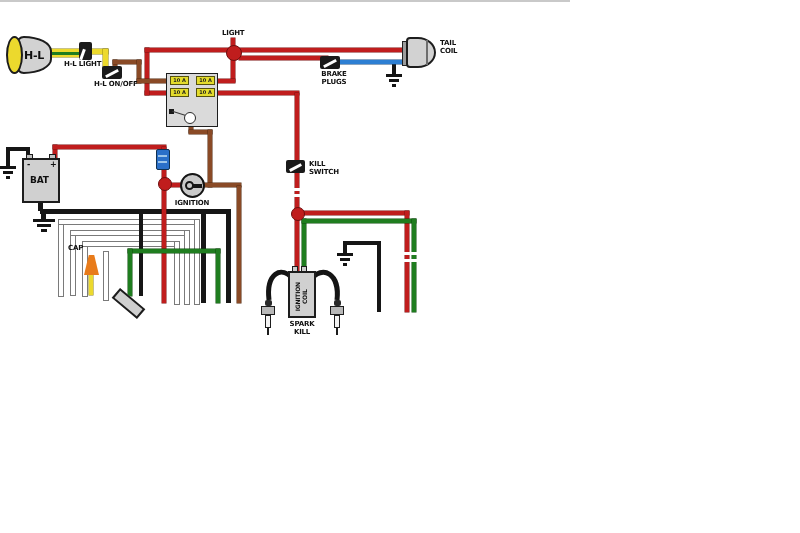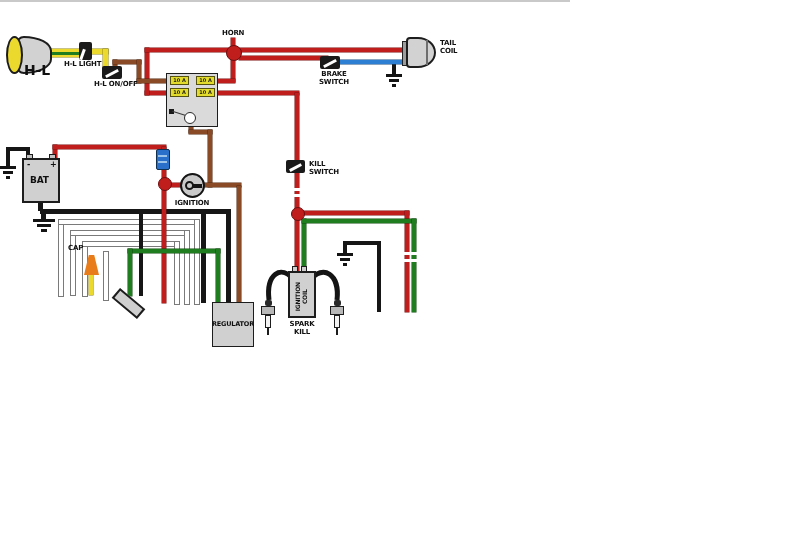--- a/index.html
+++ b/index.html
@@ -139,38 +139,38 @@
       <div class="g3"></div>
     </div>
   <div class="gnd" style="left:337px;top:253px;width:16px;">
       <div class="g1"></div>
       <div class="g2"></div>
       <div class="g3"></div>
     </div>
 
   <div class="abs" style="left:16px;top:36px;width:36px;height:38px;background:#d2d2d2;border:2px solid #1d1d1d;box-sizing:border-box;border-radius:10px 100% 100% 10px / 10px 50% 50% 10px;"></div>
   <div class="abs" style="left:6px;top:36px;width:17px;height:38px;background:var(--yellow,#ecd92d);border:2px solid #1d1d1d;box-sizing:border-box;border-radius:50%;"></div>
-  <div class="lbl" style="left:24px;top:63px;font-size:14px;">H-L</div>
+  <div class="lbl" style="left:24px;top:50px;font-size:11px;">H-L</div>
 
   <div class="sw vert" style="left:79px;top:42px;width:13px;height:18px;">
       <div class="slash"></div>
     </div>
   <div class="lbl" style="left:64px;top:61px;">H-L LIGHT</div>
   <div class="sw" style="left:102px;top:66px;width:20px;height:13px;">
       <div class="slash"></div>
     </div>
   <div class="lbl" style="left:94px;top:81px;">H-L ON/OFF</div>
 
-  <div class="lbl" style="left:222px;top:30px;">HORN</div>
+  <div class="lbl" style="left:222px;top:30px;">LIGHT</div>
 
   <div class="sw" style="left:320px;top:56px;width:20px;height:13px;">
       <div class="slash"></div>
     </div>
   <div class="lbl" style="left:317px;top:71px;text-align:center;width:34px;">BRAKE
-SWITCH</div>
+PLUGS</div>
   <div class="abs" style="left:402px;top:41px;width:9px;height:25px;background:#9c9c9c;border:1.5px solid #222;box-sizing:border-box;"></div>
   <div class="abs" style="left:406px;top:37px;width:30px;height:31px;background:#d2d2d2;border:2px solid #1d1d1d;box-sizing:border-box;border-radius:4px 60% 60% 4px / 4px 50% 50% 4px;"></div>
   <div class="abs" style="left:426px;top:40px;width:1.5px;height:25px;background:#6e6e6e;"></div>
   <div class="lbl" style="left:440px;top:40px;">TAIL
 COIL</div>
 
   <div class="box" style="left:166px;top:73px;width:52px;height:54px;border-width:1.5px;background:#dadada;"></div>
   <div class="fuse" style="left:170px;top:76px;width:19px;height:9px;"><span>10 A</span></div>
   <div class="fuse" style="left:196px;top:76px;width:19px;height:9px;"><span>10 A</span></div>
   <div class="fuse" style="left:170px;top:88px;width:19px;height:9px;"><span>10 A</span></div>
@@ -200,23 +200,20 @@
   <div class="sw" style="left:286px;top:160px;width:19px;height:13px;">
       <div class="slash"></div>
     </div>
   <div class="lbl" style="left:309px;top:161px;">KILL
 SWITCH</div>
 
   <div class="lbl" style="left:68px;top:245px;">CAP</div>
   <div class="abs" style="left:84px;top:255px;width:15px;height:20px;background:var(--cap_orange,#e87b1a);clip-path:polygon(32% 0,68% 0,100% 100%,0 100%);filter:drop-shadow(0 0 0.8px #4d2806);"></div>
   <div class="abs" style="left:112px;top:297px;width:33px;height:13px;background:#cfcfcf;border:2px solid #1d1d1d;box-sizing:border-box;transform:rotate(40deg);"></div>
 
-  <div class="box" style="left:212px;top:302px;width:42px;height:45px;border-width:1.5px;display:flex;align-items:center;justify-content:center;">
-    <span class="lbl" style="position:static;font-size:6.5px;">REGULATOR</span>
-  </div>
 
   <svg width="460" height="360" style="position:absolute;left:0;top:0;pointer-events:none;">
     <path d="M294,280 C281,264 266,274 269,300" stroke="#141414" stroke-width="5" fill="none"></path>
     <path d="M310,280 C323,264 340,274 337,300" stroke="#141414" stroke-width="5" fill="none"></path>
   </svg>
   <div class="abs" style="left:292px;top:266px;width:6px;height:7px;background:#cfcfcf;border:1.5px solid #1d1d1d;box-sizing:border-box;"></div>
   <div class="abs" style="left:301px;top:266px;width:6px;height:7px;background:#cfcfcf;border:1.5px solid #1d1d1d;box-sizing:border-box;"></div>
   <div class="box" style="left:288px;top:271px;width:28px;height:47px;">
     <span class="lbl" style="left:-12px;top:17px;width:48px;text-align:center;font-size:6px;transform:rotate(-90deg);">IGNITION
 COIL</span>

